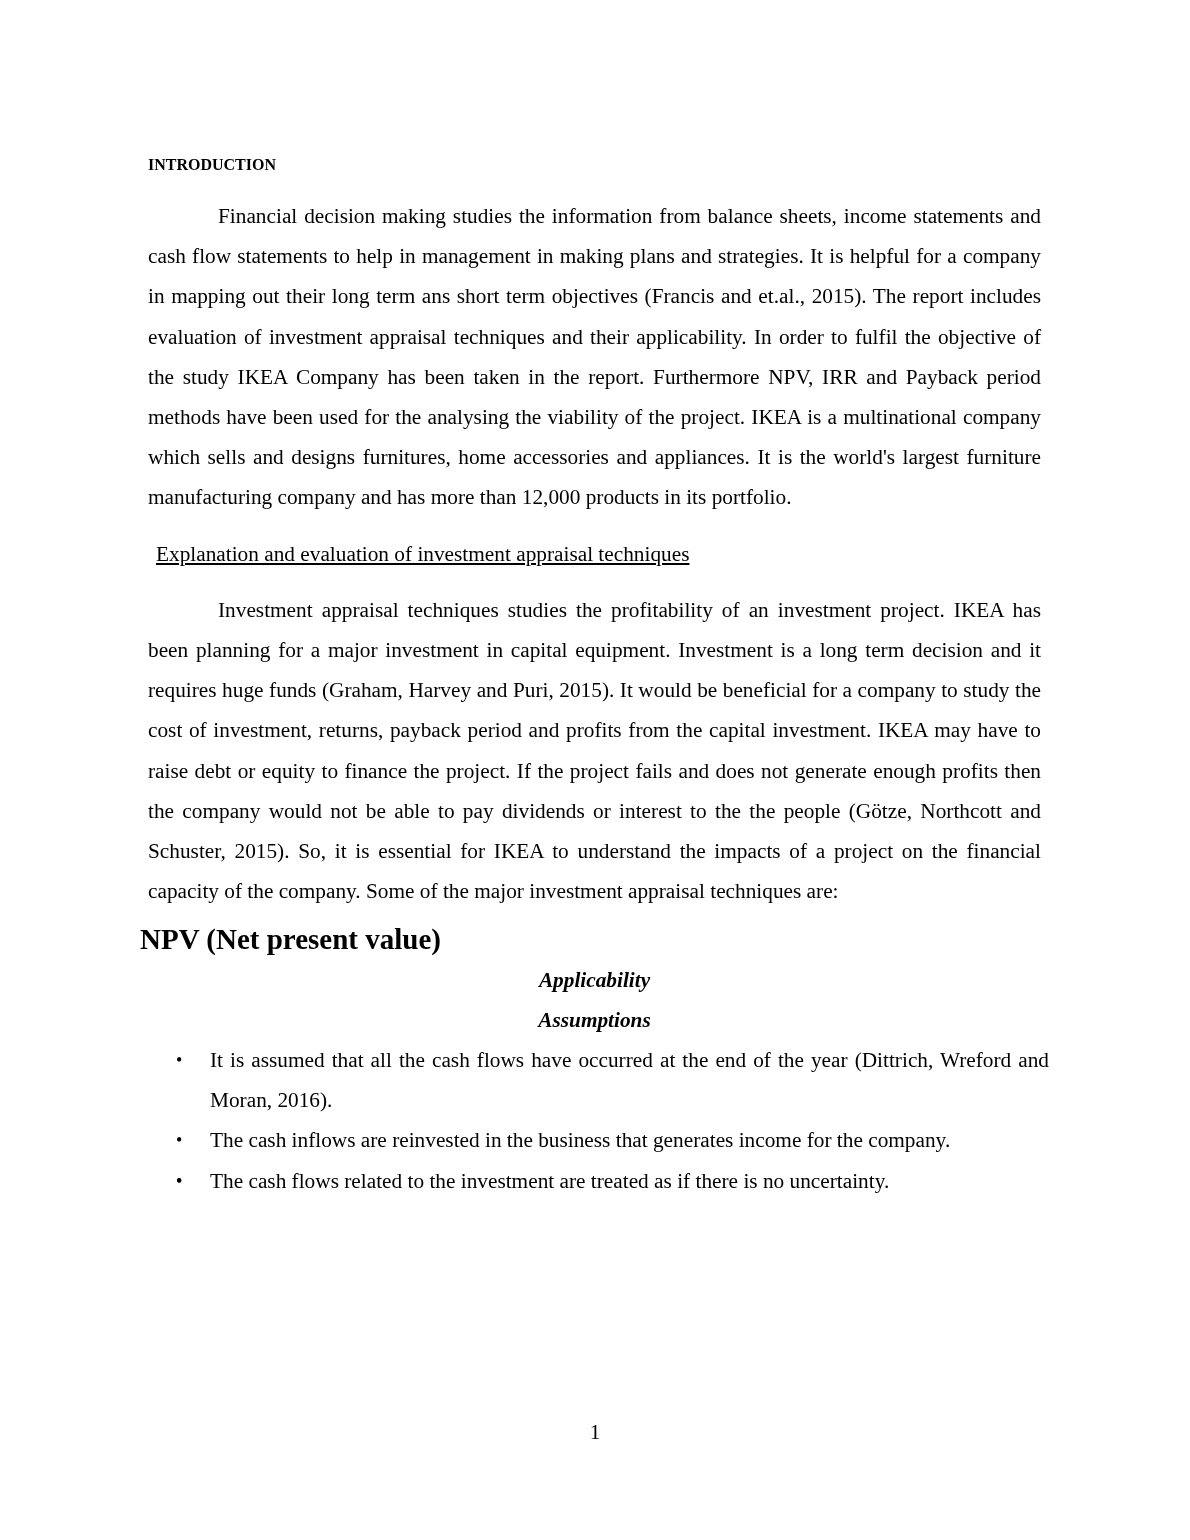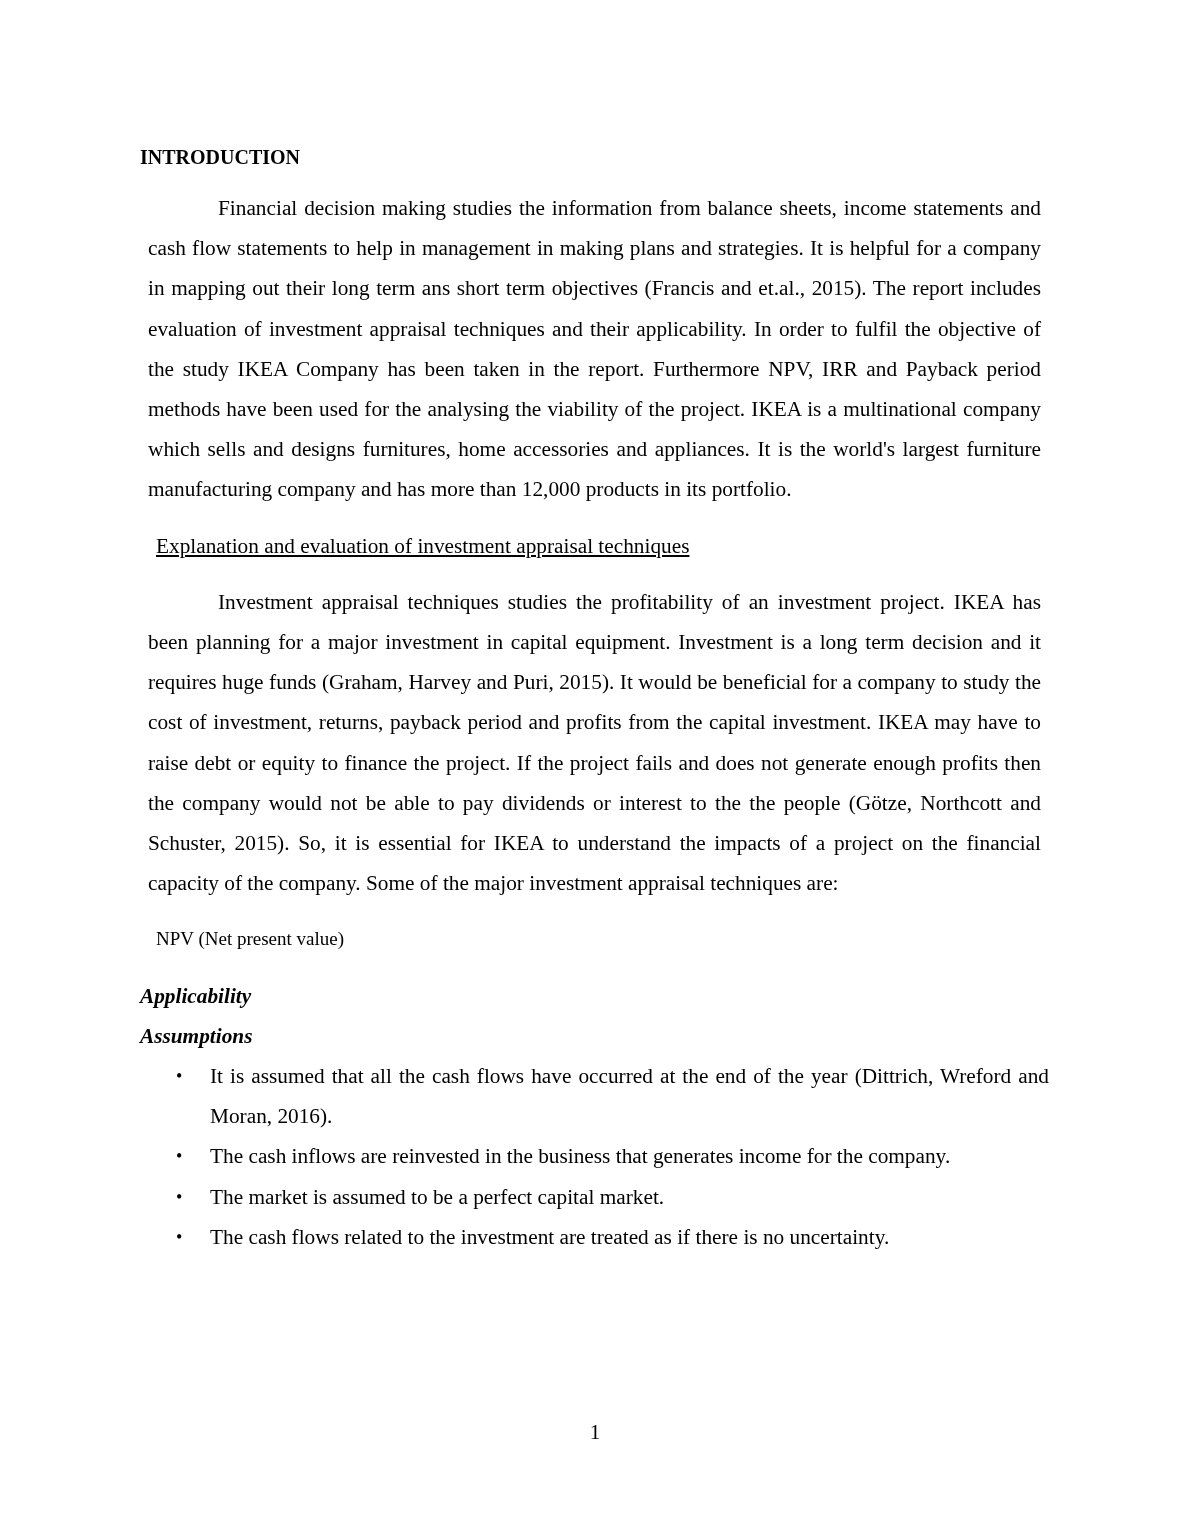--- a/index.html
+++ b/index.html
@@ -15,53 +15,54 @@
       font-family: "Liberation Serif", serif;
       color: #000000;
     }
     .page {
       position: absolute;
       left: 140px;
       top: 138px;
       width: 909px;
     }
     .heading {
-      font-size: 20px;
+      font-size: 16px;
       font-weight: bold;
       line-height: 38px;
-      margin: 0;
+      margin: 8px;
       height: 42px;
     }
     .para {
       font-size: 21.3px;
       line-height: 40.2px;
       text-align: justify;
       margin: 8px;
     }
     .para.indent {
       text-indent: 70px;
     }
     .subheading-underline {
       font-size: 21.3px;
       line-height: 40.2px;
       text-decoration: underline;
       margin: 16px;
     }
     .bold-heading {
-      font-size: 19px;
+      font-size: 29px;
       line-height: 40.2px;
-      font-weight: normal;
-      margin: 16px;
+      font-weight: bold;
+      margin: 0;
     }
     .bold-italic {
       font-size: 21.3px;
       line-height: 40.2px;
       font-weight: bold;
       font-style: italic;
       margin: 0;
+      text-align: center;
     }
     ul.bullets {
       list-style: none;
       margin: 0;
       padding: 0;
     }
     ul.bullets li {
       position: relative;
       padding-left: 70px;
       font-size: 21.3px;
@@ -107,21 +108,20 @@
     <li>
       <span class="bullet">•</span>
       <span>It is assumed that all the cash flows have occurred at the end of the year (Dittrich, Wreford and Moran, 2016).</span>
     </li>
     <li>
       <span class="bullet">•</span>
       <span>The cash inflows are reinvested in the business that generates income for the company.</span>
     </li>
     <li>
       <span class="bullet">•</span>
-      <span>The market is assumed to be a perfect capital market.</span>
     </li>
     <li>
       <span class="bullet">•</span>
       <span>The cash flows related to the investment are treated as if there is no uncertainty.</span>
     </li>
   </ul>
 </div>
 
 <div class="page-number">1</div>
 

